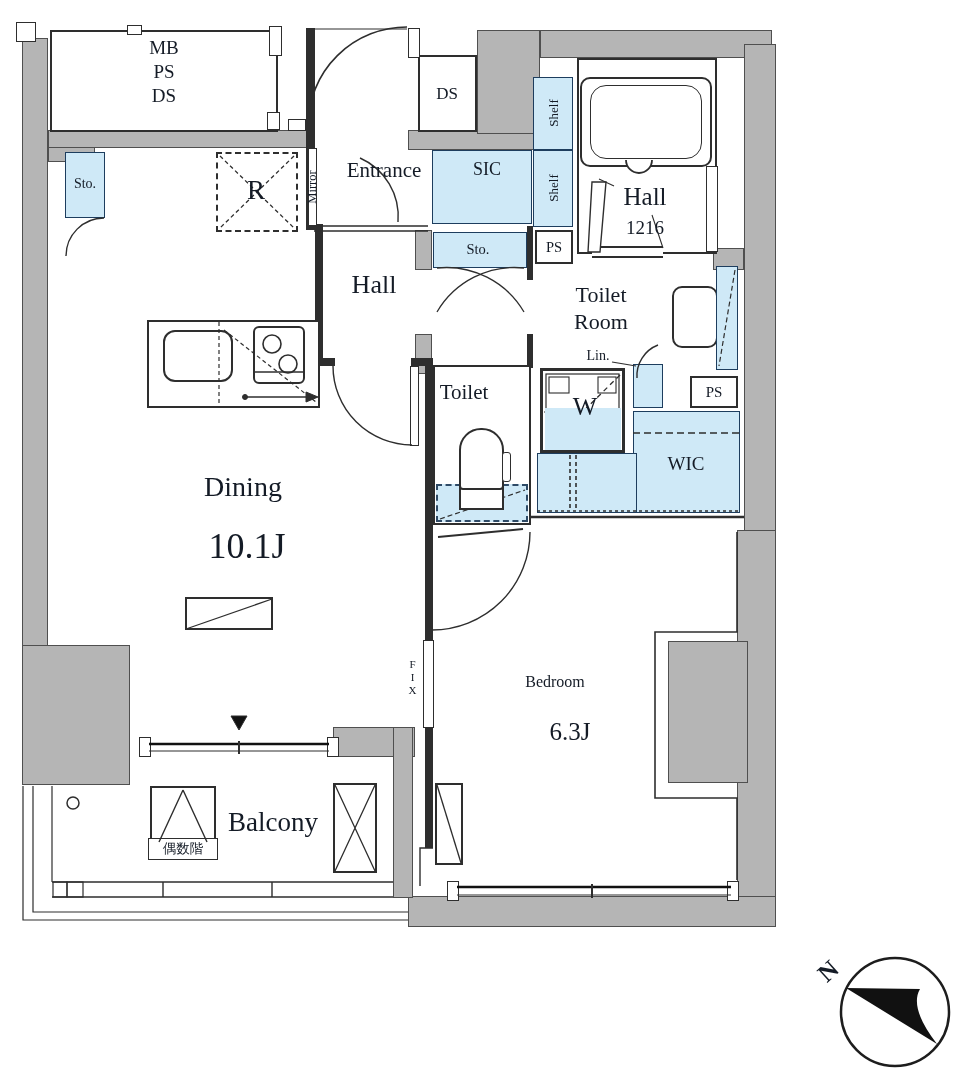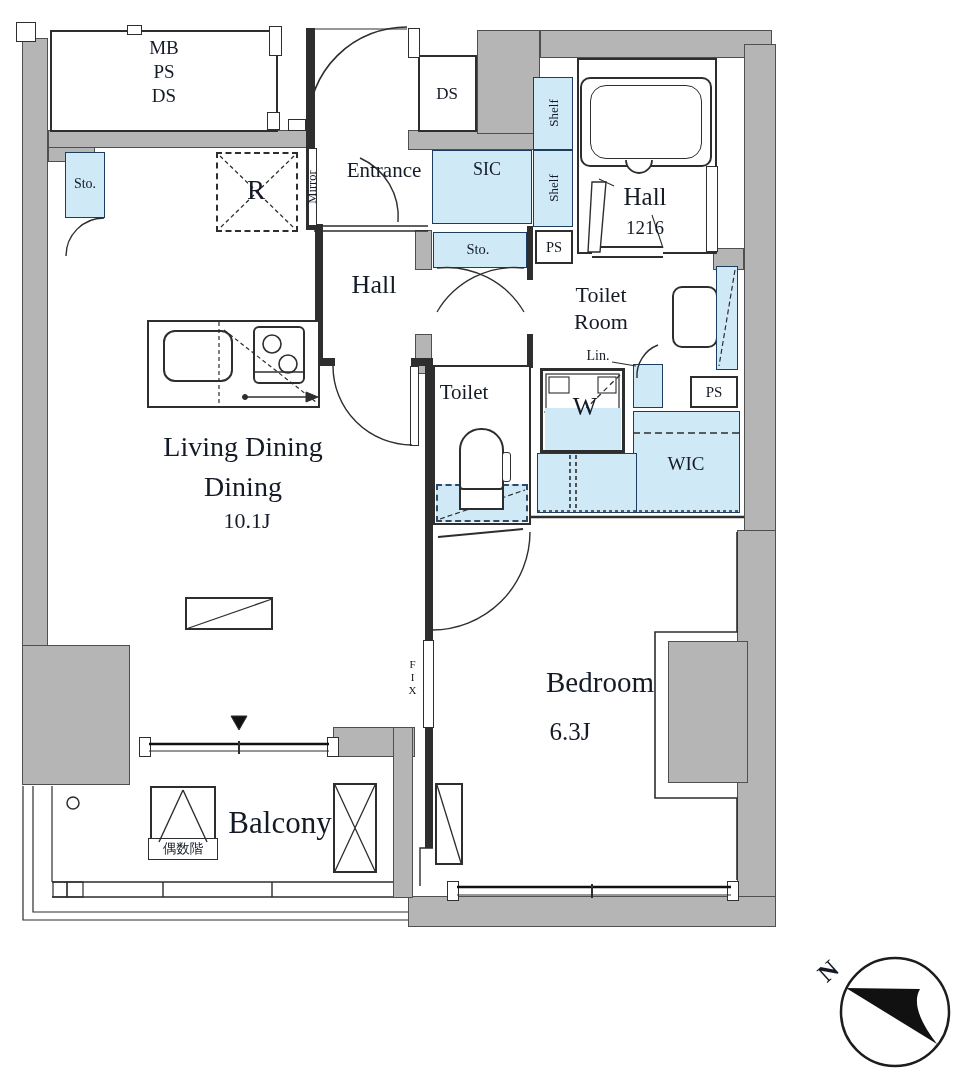--- a/index.html
+++ b/index.html
@@ -198,22 +198,21 @@
   <div class="lbl" style="left:645px;top:227px;font-size:19px">1216</div>
   <div class="lbl" style="left:374px;top:285px;font-size:26px">Hall</div>
   <div class="lbl" style="left:478px;top:249px;font-size:14.5px">Sto.</div>
   <div class="lbl" style="left:601px;top:295px;font-size:22px">Toilet</div>
   <div class="lbl" style="left:601px;top:322px;font-size:22px">Room</div>
   <div class="lbl" style="left:598px;top:356px;font-size:14px">Lin.</div>
   <div class="lbl" style="left:585px;top:407px;font-size:26px;z-index:6">W</div>
   <div class="lbl" style="left:714px;top:392px;font-size:15px">PS</div>
   <div class="lbl" style="left:686px;top:463px;font-size:19px">WIC</div>
   <div class="lbl" style="left:464px;top:392px;font-size:21px">Toilet</div>
-  <div class="lbl" style="left:243px;top:447px;font-size:28px">Living Dining</div>
   <div class="lbl" style="left:243px;top:487px;font-size:28px">Dining</div>
-  <div class="lbl" style="left:247px;top:521px;font-size:22px">10.1J</div>
+  <div class="lbl" style="left:247px;top:546px;font-size:36px">10.1J</div>
   <div class="lbl vup" style="left:412px;top:677px;font-size:11px">FIX</div>
-  <div class="lbl" style="left:600px;top:682px;font-size:29px">Bedroom</div>
+  <div class="lbl" style="left:555px;top:682px;font-size:16px">Bedroom</div>
   <div class="lbl" style="left:570px;top:731px;font-size:25px">6.3J</div>
-  <div class="lbl" style="left:280px;top:822px;font-size:31px">Balcony</div>
+  <div class="lbl" style="left:273px;top:822px;font-size:27px">Balcony</div>
   <div class="lbl" style="left:183px;top:849px;font-size:13.5px;font-family:'DejaVu Sans',sans-serif">偶数階</div>
   <div class="lbl" style="left:828px;top:971px;font-size:25px;font-weight:600;transform:translate(-50%,-50%) rotate(-42deg)">N</div>
 </div>
 
 </body></html>

